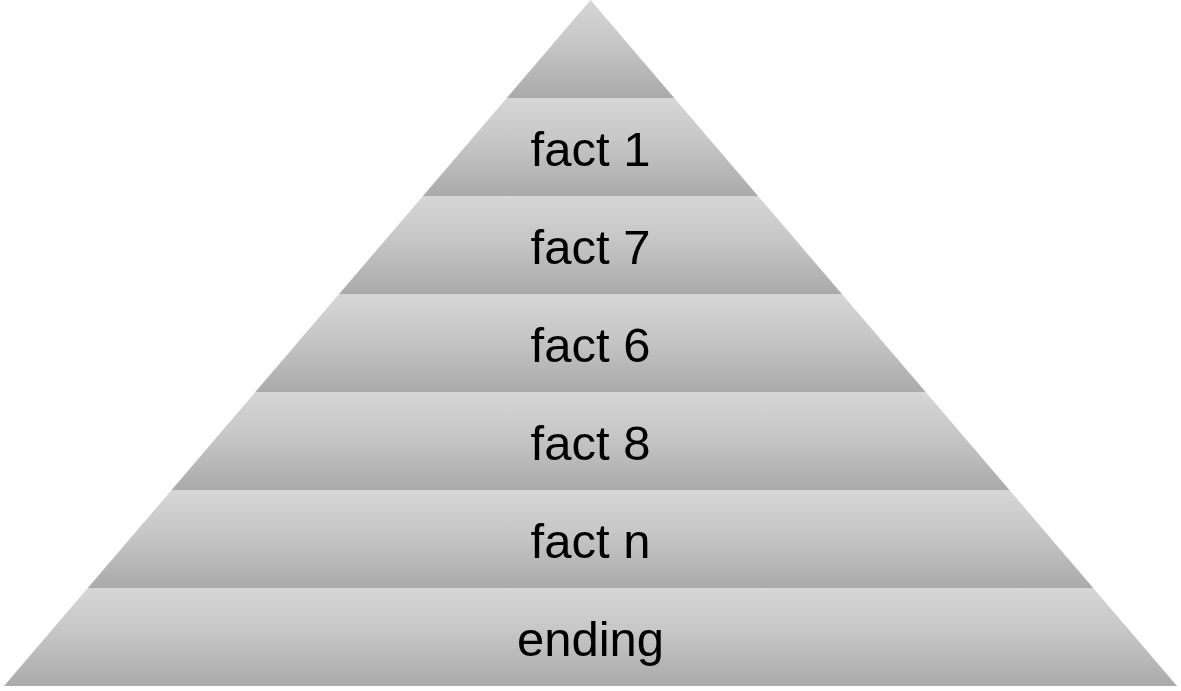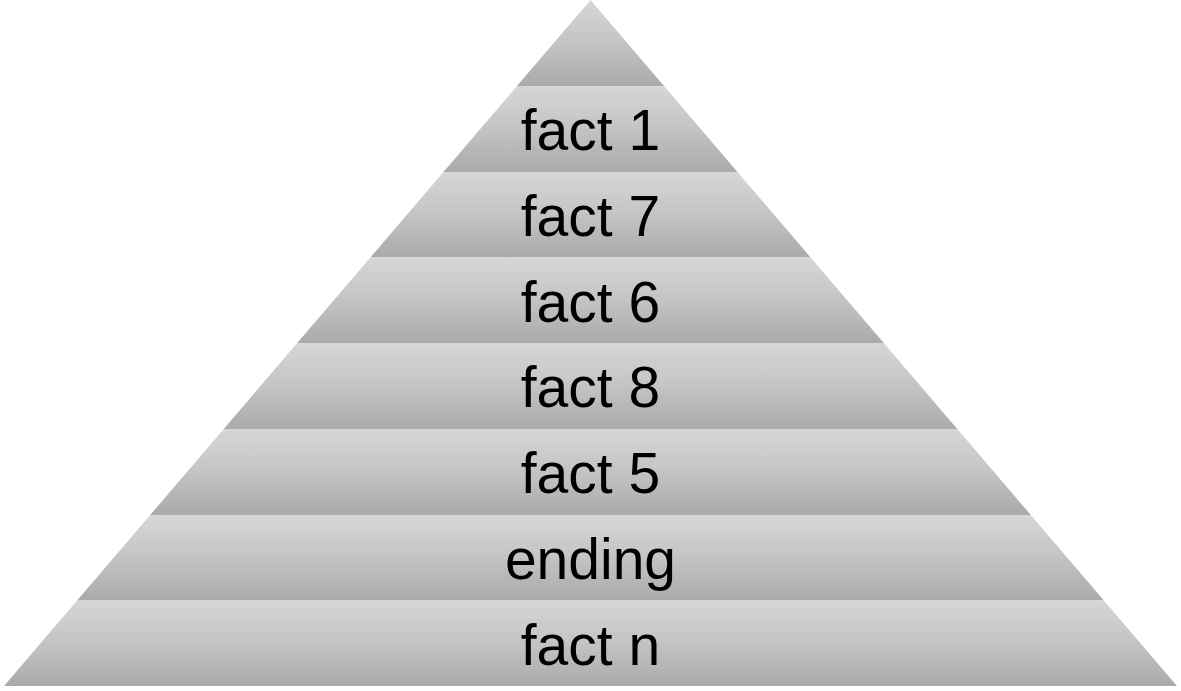--- a/index.html
+++ b/index.html
@@ -32,21 +32,21 @@
     flex: 1 1 0;
     display: flex;
     align-items: center;
     justify-content: center;
     background: linear-gradient(180deg,
       var(--band-top, #d6d6d6) 0%,
       var(--band-mid, #c6c6c6) 45%,
       var(--band-bottom, #aaaaaa) 100%);
   }
   .band-label {
-    font-size: 57px;
+    font-size: 49px;
     line-height: 1;
     color: var(--text, #000000);
     letter-spacing: 0px;
     white-space: nowrap;
     transform: translateY(2px);
   }
 </style>
 </head>
 <body>
 
@@ -61,22 +61,19 @@
     <div class="band">
       <span class="band-label">fact 7</span>
     </div>
     <div class="band">
       <span class="band-label">fact 6</span>
     </div>
     <div class="band">
       <span class="band-label">fact 8</span>
     </div>
     <div class="band">
-      <span class="band-label">fact 5</span>
+      <span class="band-label">fact n</span>
     </div>
     <div class="band">
       <span class="band-label">ending</span>
-    </div>
-    <div class="band">
-      <span class="band-label">fact n</span>
     </div>
   </div>
 </div>
 
 </body></html>

